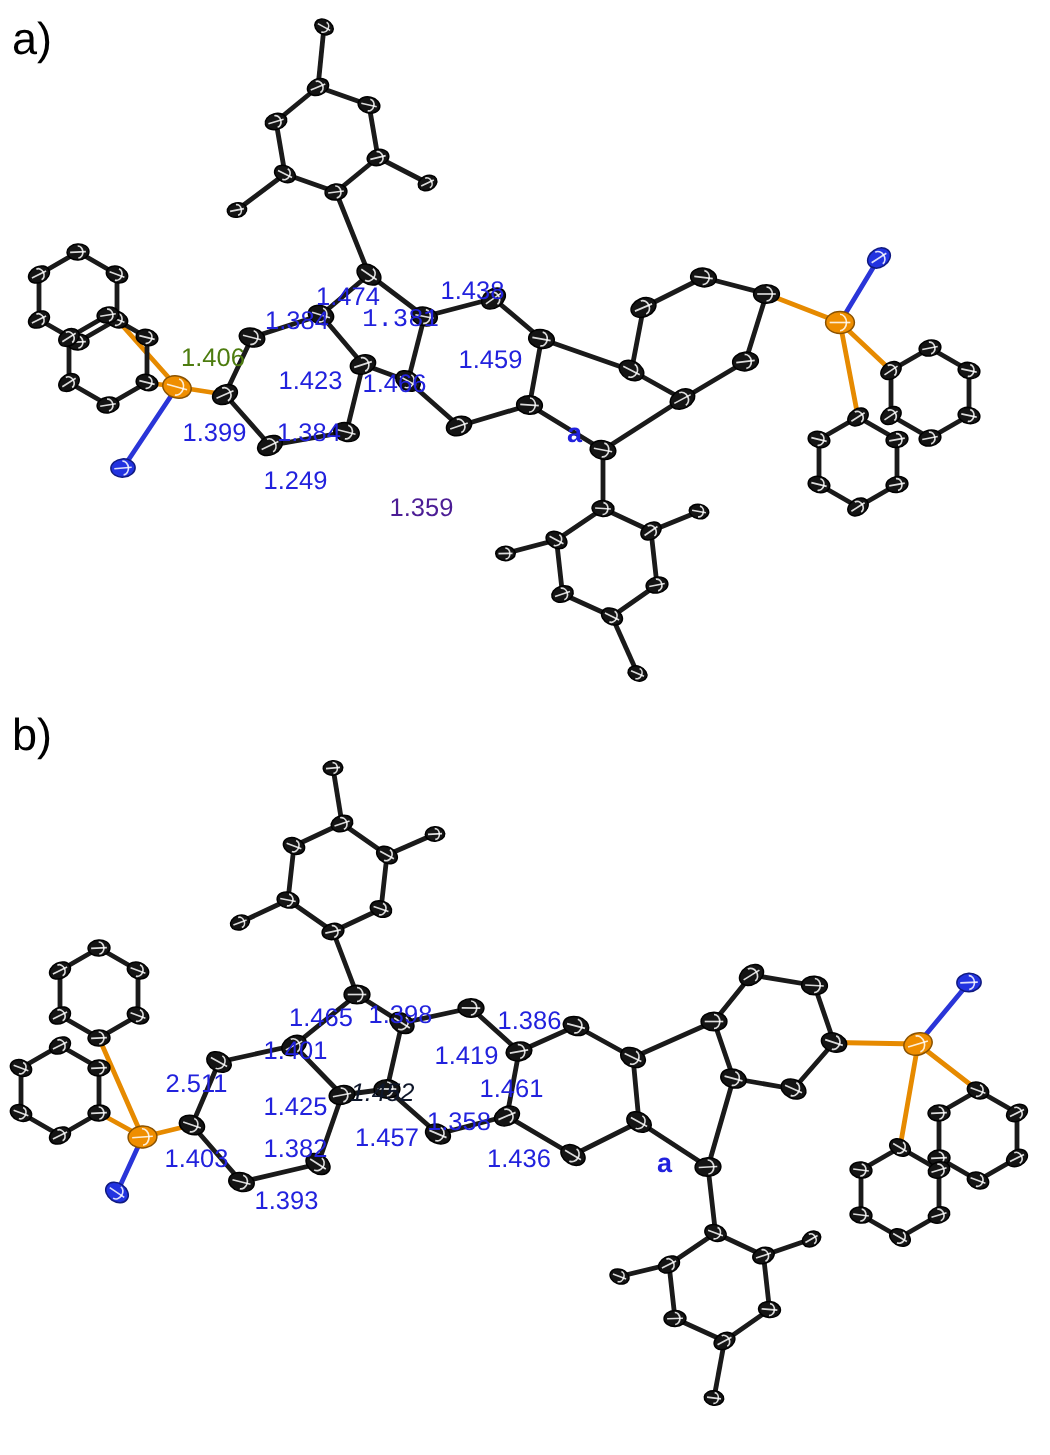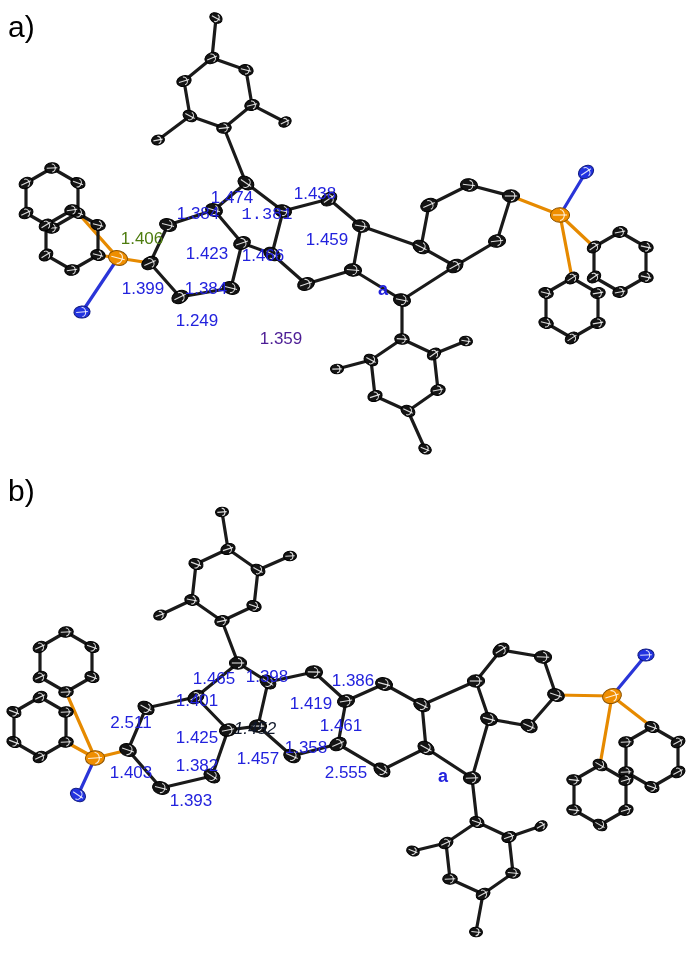--- a/index.html
+++ b/index.html
@@ -905,17 +905,17 @@
   <span class="bond-label" style="left: 197px; top: 701px; color: rgb(34, 34, 221);">1.401</span>
   <span class="bond-label" style="left: 311px; top: 704px; color: rgb(34, 34, 221);">1.419</span>
   <span class="bond-label" style="left: 131px; top: 723px; color: rgb(34, 34, 221);">2.511</span>
   <span class="bond-label" style="left: 255px; top: 729px; color: #0f172a; font-style: italic;">1.452</span>
   <span class="bond-label" style="left: 341px; top: 726px; color: rgb(34, 34, 221);">1.461</span>
   <span class="bond-label" style="left: 197px; top: 738px; color: rgb(34, 34, 221);">1.425</span>
   <span class="bond-label" style="left: 131px; top: 773px; color: rgb(34, 34, 221);">1.403</span>
   <span class="bond-label" style="left: 197px; top: 766px; color: rgb(34, 34, 221);">1.382</span>
   <span class="bond-label" style="left: 258px; top: 759px; color: rgb(34, 34, 221);">1.457</span>
   <span class="bond-label" style="left: 306px; top: 748px; color: rgb(34, 34, 221);">1.358</span>
-  <span class="bond-label" style="left: 346px; top: 773px; color: rgb(34, 34, 221);">2.555</span>
+  <span class="bond-label" style="left: 346px; top: 773px; color: rgb(34, 34, 221);">1.436</span>
   <span class="bond-label" style="left: 191px; top: 801px; color: rgb(34, 34, 221);">1.393</span>
   <span class="bond-label site-label" style="left: 443px; top: 776px; color: rgb(34, 34, 221);">a</span>
 
 </div>
 
 </body></html>

